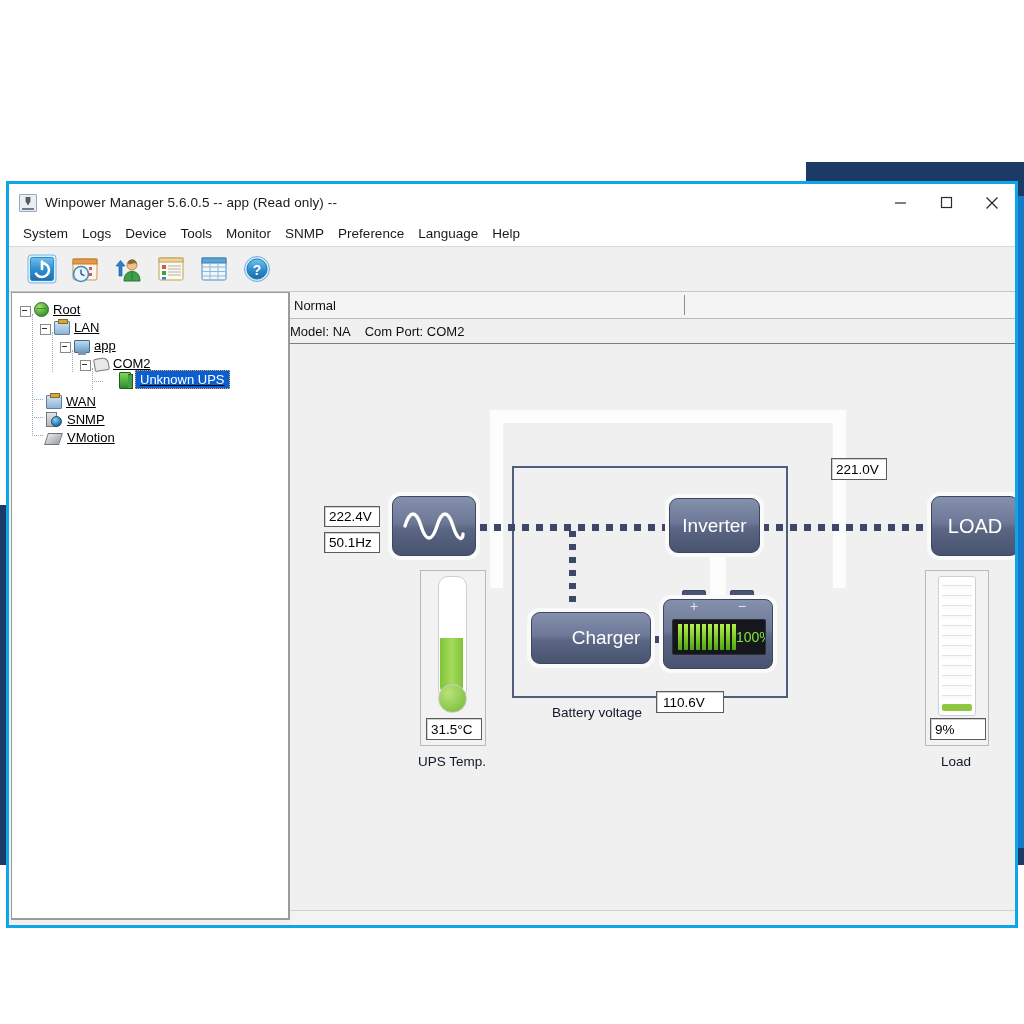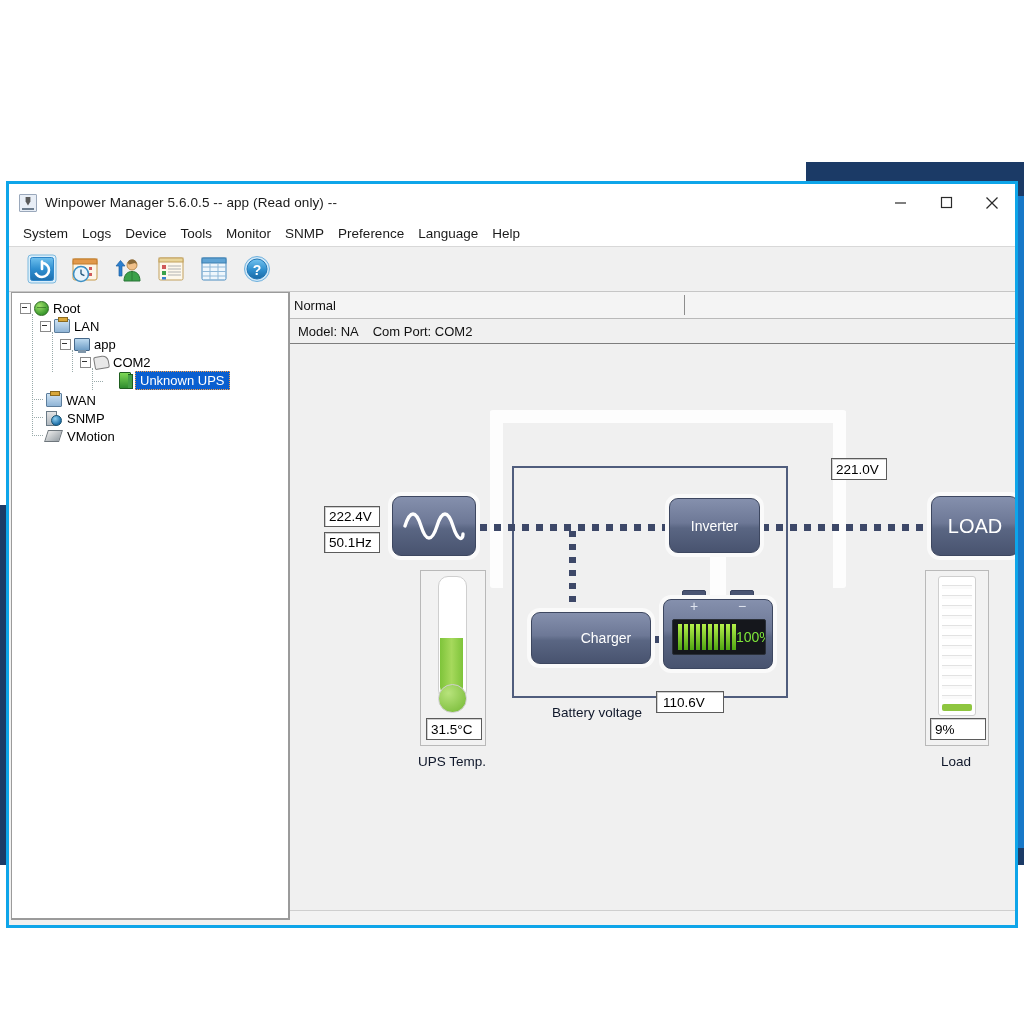--- a/index.html
+++ b/index.html
@@ -80,21 +80,21 @@
   #body-split { flex: 1; display: flex; min-height: 0; background: #f0f0f0; }
 
   
   #treepanel {
     width: 278px; background: #ffffff; flex: none;
     border: 1px solid #9a9a9a; border-top: none; border-left: none;
     position: relative; overflow: hidden;
     margin: 0 0 5px 2px; border-radius: 0;
   }
   #treepanel-inner { position: absolute; inset: 0; background: #fff; border: 1px solid #9b9b9b; box-sizing: border-box; }
-  .tnode { position: absolute; display: flex; align-items: center; height: 18px; white-space: nowrap; }
+  .tnode { position: absolute; display: flex; align-items: flex-end; height: 18px; white-space: nowrap; text-decoration: underline; }
   .tlabel { font-size: 13px; color: #000; margin-left: 4px; }
   .tlabel.sel { background: #0a5fd0; color: #ffffff; padding: 1px 4px; border: 1px dotted #ff9f3f; }
   .expander {
     width: 9px; height: 9px; border: 1px solid #8a8a8a; background: #fff;
     position: relative; flex: none;
   }
   .expander::before {
     content:""; position:absolute; left:1px; top:3px; width:5px; height:1px; background:#333;
   }
   .tconn { position: absolute; border-left: 1px dotted #9aa; }
@@ -123,32 +123,32 @@
     border-bottom: 1px solid #b9b9b9; flex: none; position: relative;
   }
   #statusrow .st-text { font-size: 13px; color: #111; margin-left: 4px; }
   #statusrow .vsep { position: absolute; left: 394px; top: 3px; bottom: 3px; width: 1px; background: #8d8d8d; }
 
   #modelrow {
     height: 24px; background: #f0f0f0; display: flex; align-items: center;
     border-bottom: 1px solid #7e7e7e; flex: none;
     font-size: 13px; color: #111;
   }
-  #modelrow span { margin-left: 8px; }
+  #modelrow span { margin-left: 0; }
 
   
   #diagram { flex: 1; position: relative; background: #f0f0f0; overflow: hidden; }
 
   .mbox {
     position: absolute; border-radius: 9px;
     background: linear-gradient(#8590ad 0%, #6d7896 45%, #5a6683 55%, #48536f 100%);
     border: 1px solid #3d4760;
     box-shadow: 0 0 0 4px #fafafa;
     display: flex; align-items: center; justify-content: center;
-    color: #ffffff; font-size: 14px;
+    color: #ffffff; font-size: 19px;
   }
   .mbox.lbl-lg { font-size: 20px; }
 
   .valbox {
     position: absolute; background: #ffffff; border: 1px solid #5b5b5b;
     font-size: 13.5px; color: #000; display: flex; align-items: center;
     padding-left: 4px; box-sizing: border-box;
     box-shadow: inset 1px 1px 0 #cfcfcf;
   }
 

